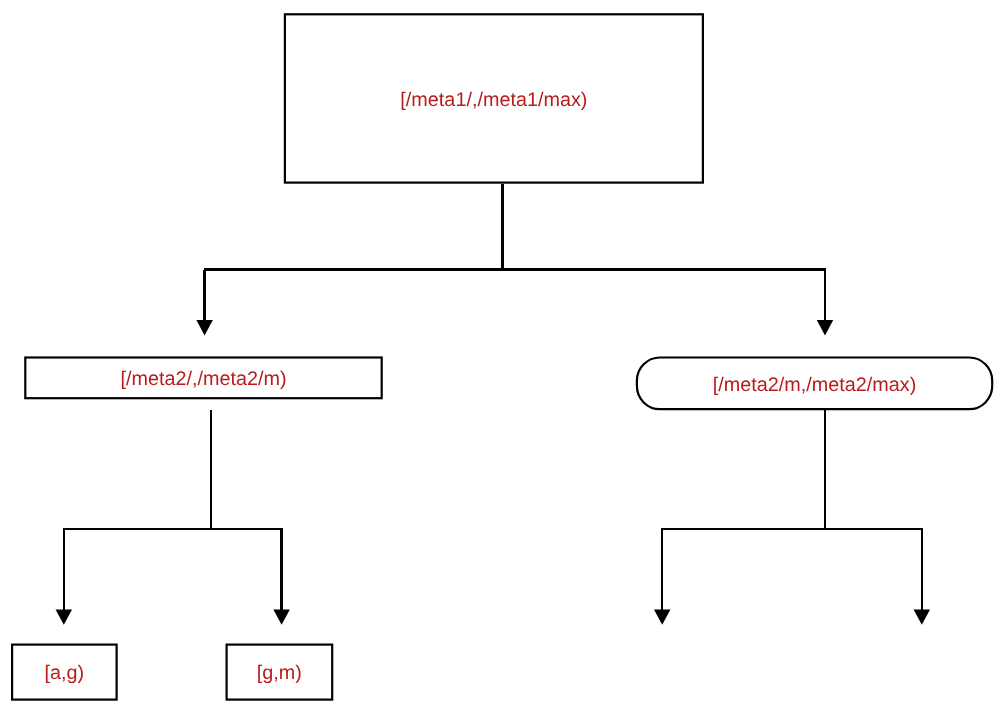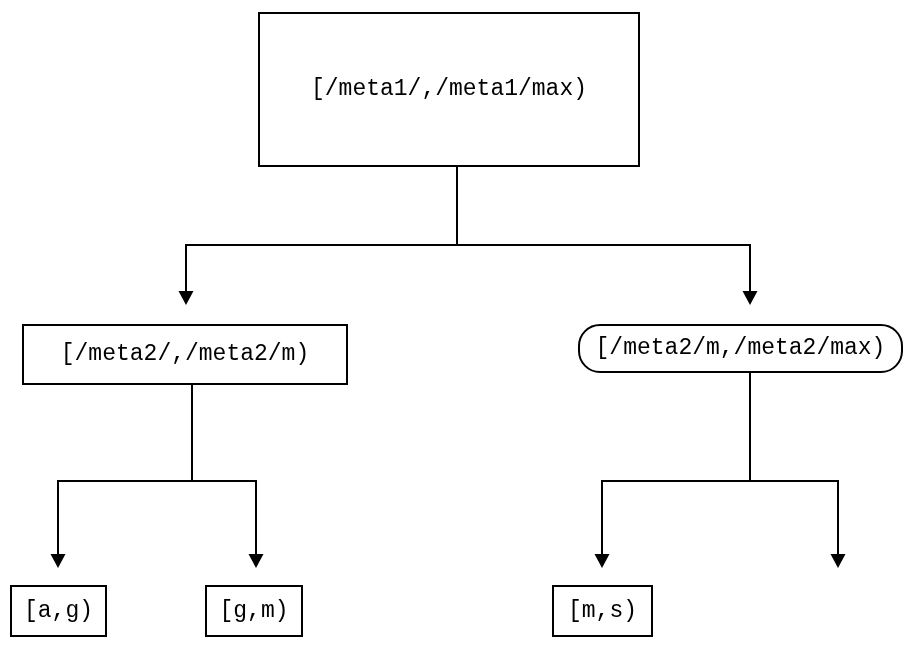--- a/index.html
+++ b/index.html
@@ -27,40 +27,40 @@
     display: block;
   }
   .node-label {
     position: absolute;
     display: flex;
     align-items: center;
     justify-content: center;
     box-sizing: border-box;
     border: 2px solid #000000;
     background: #ffffff;
-    color: #000000;
-    font-family: Liberation Mono, monospace;
-    font-size: 23px;
+    color: #b91c1c;
+    font-family: Liberation Sans, sans-serif;
+    font-size: 18px;
     line-height: 1;
     letter-spacing: 0px;
     white-space: pre;
     text-align: center;
     z-index: 2;
   }
   .node-root {
     left: 258px;
     top: 12px;
     width: 382px;
     height: 155px;
   }
   .node-l2-left {
     left: 22px;
     top: 324px;
     width: 326px;
-    height: 61px;
+    height: 39px;
   }
   .node-l2-right {
     left: 578px;
     top: 324px;
     width: 325px;
     height: 49px;
     border-radius: 22px;
   }
   .node-leaf {
     top: 585px;
@@ -109,16 +109,15 @@
   <div class="node-label node-root">[/meta1/,/meta1/max)</div>
 
   <div class="node-label node-l2-left">[/meta2/,/meta2/m)</div>
 
   <div class="node-label node-l2-right">[/meta2/m,/meta2/max)</div>
 
   <div class="node-label node-leaf node-leaf-gm">[g,m)</div>
 
   <div class="node-label node-leaf node-leaf-ag">[a,g)</div>
 
-  <div class="node-label node-leaf node-leaf-ms">[m,s)</div>
 
 
 </div>
 
 </body></html>

